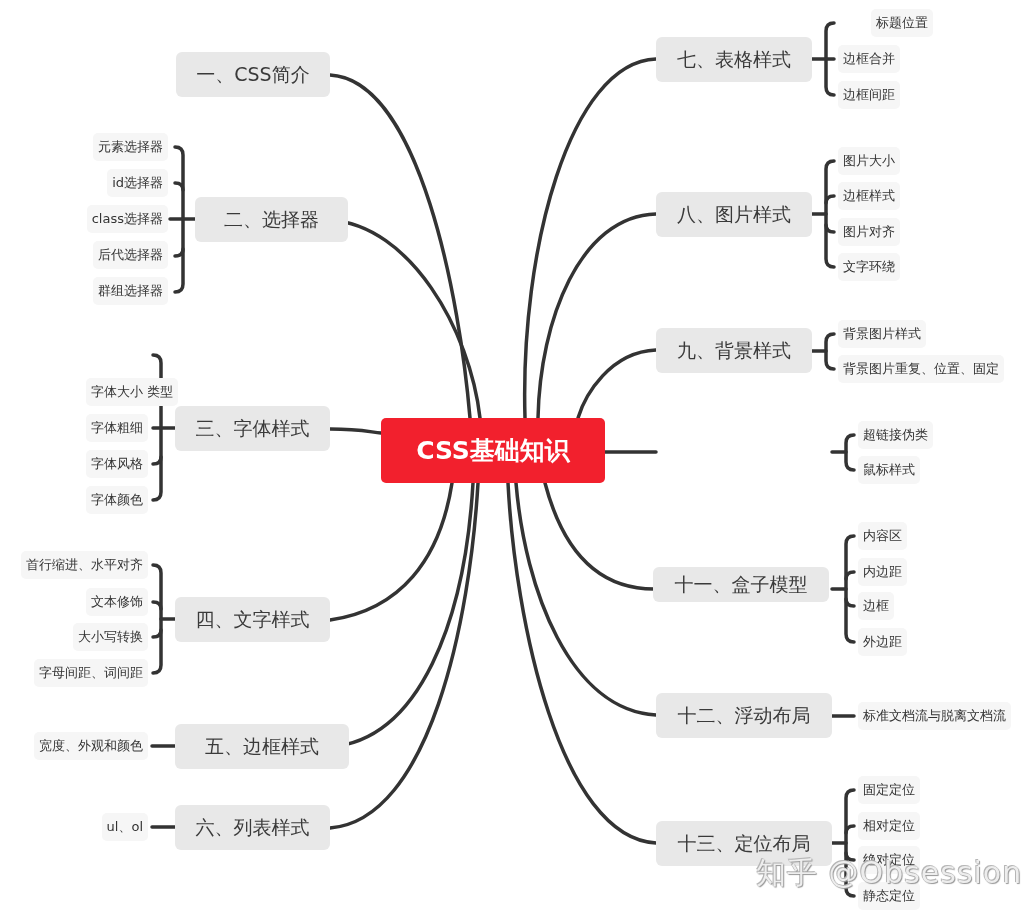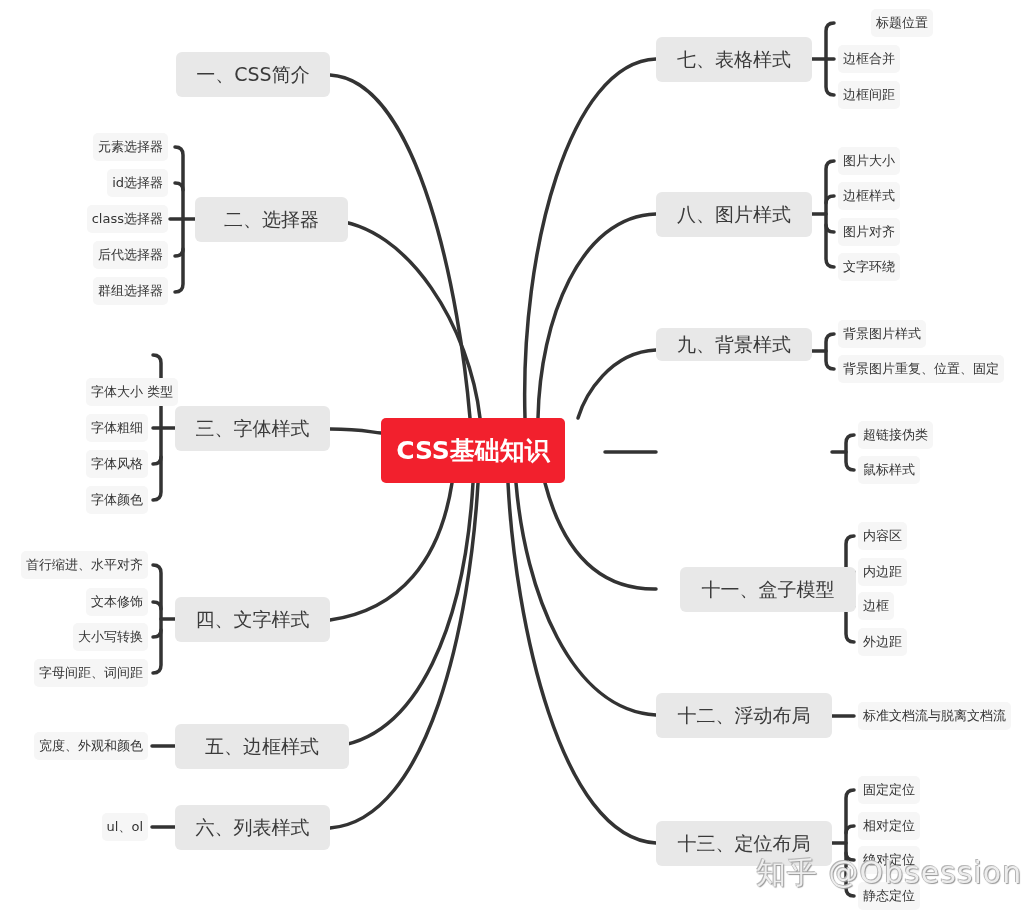--- a/index.html
+++ b/index.html
@@ -77,21 +77,21 @@
 
       <path d="M832,716 L854,716"></path>
 
       <path d="M854,790 Q846,790 846,798 L846,888 Q846,896 854,896"></path>
       <path d="M854,826 Q846,826 846,833"></path>
       <path d="M854,860 Q846,860 846,853"></path>
       <path d="M832,843 L846,843"></path>
     </g>
   </svg>
 
-  <div class="node center" style="left:381px;top:418px;width:184px;height:65px;">CSS基础知识</div>
+  <div class="node center" style="left:381px;top:418px;width:224px;height:65px;">CSS基础知识</div>
 
   <div class="node branch" style="left:176px;top:52px;width:154px;height:45px;">一、CSS简介</div>
   <div class="node branch" style="left:195px;top:197px;width:153px;height:45px;text-align:center;">二、选择器</div>
   <div class="node branch" style="left:175px;top:406px;width:155px;height:45px;">三、字体样式</div>
   <div class="node branch" style="left:175px;top:597px;width:155px;height:45px;">四、文字样式</div>
   <div class="node branch" style="left:175px;top:724px;width:174px;height:45px;">五、边框样式</div>
   <div class="node branch" style="left:175px;top:805px;width:155px;height:45px;">六、列表样式</div>
 
   <div class="node leaf left" style="right:862px;top:133px;">元素选择器</div>
   <div class="node leaf left" style="right:862px;top:169px;">id选择器</div>
@@ -108,22 +108,22 @@
   <div class="node leaf left" style="right:882px;top:551px;">首行缩进、水平对齐</div>
   <div class="node leaf left" style="right:882px;top:588px;">文本修饰</div>
   <div class="node leaf left" style="right:882px;top:623px;">大小写转换</div>
   <div class="node leaf left" style="right:882px;top:659px;">字母间距、词间距</div>
 
   <div class="node leaf left" style="right:882px;top:732px;">宽度、外观和颜色</div>
   <div class="node leaf left" style="right:882px;top:813px;">ul、ol</div>
 
   <div class="node branch" style="left:656px;top:37px;width:156px;height:45px;">七、表格样式</div>
   <div class="node branch" style="left:656px;top:192px;width:156px;height:45px;">八、图片样式</div>
-  <div class="node branch" style="left:656px;top:328px;width:156px;height:33px;">九、背景样式</div>
-  <div class="node branch" style="left:680px;top:567px;width:176px;height:45px;font-family:Liberation Serif, serif;">十一、盒子模型</div>
+  <div class="node branch" style="left:656px;top:328px;width:156px;height:45px;">九、背景样式</div>
+  <div class="node branch" style="left:653px;top:567px;width:176px;height:35px;font-family:Liberation Serif, serif;">十一、盒子模型</div>
   <div class="node branch" style="left:656px;top:693px;width:176px;height:45px;">十二、浮动布局</div>
   <div class="node branch" style="left:656px;top:821px;width:176px;height:45px;">十三、定位布局</div>
 
   <div class="node leaf right" style="left:871px;top:9px;">标题位置</div>
   <div class="node leaf right" style="left:838px;top:45px;">边框合并</div>
   <div class="node leaf right" style="left:838px;top:81px;">边框间距</div>
 
   <div class="node leaf right" style="left:838px;top:147px;">图片大小</div>
   <div class="node leaf right" style="left:838px;top:182px;">边框样式</div>
   <div class="node leaf right" style="left:838px;top:218px;">图片对齐</div>

